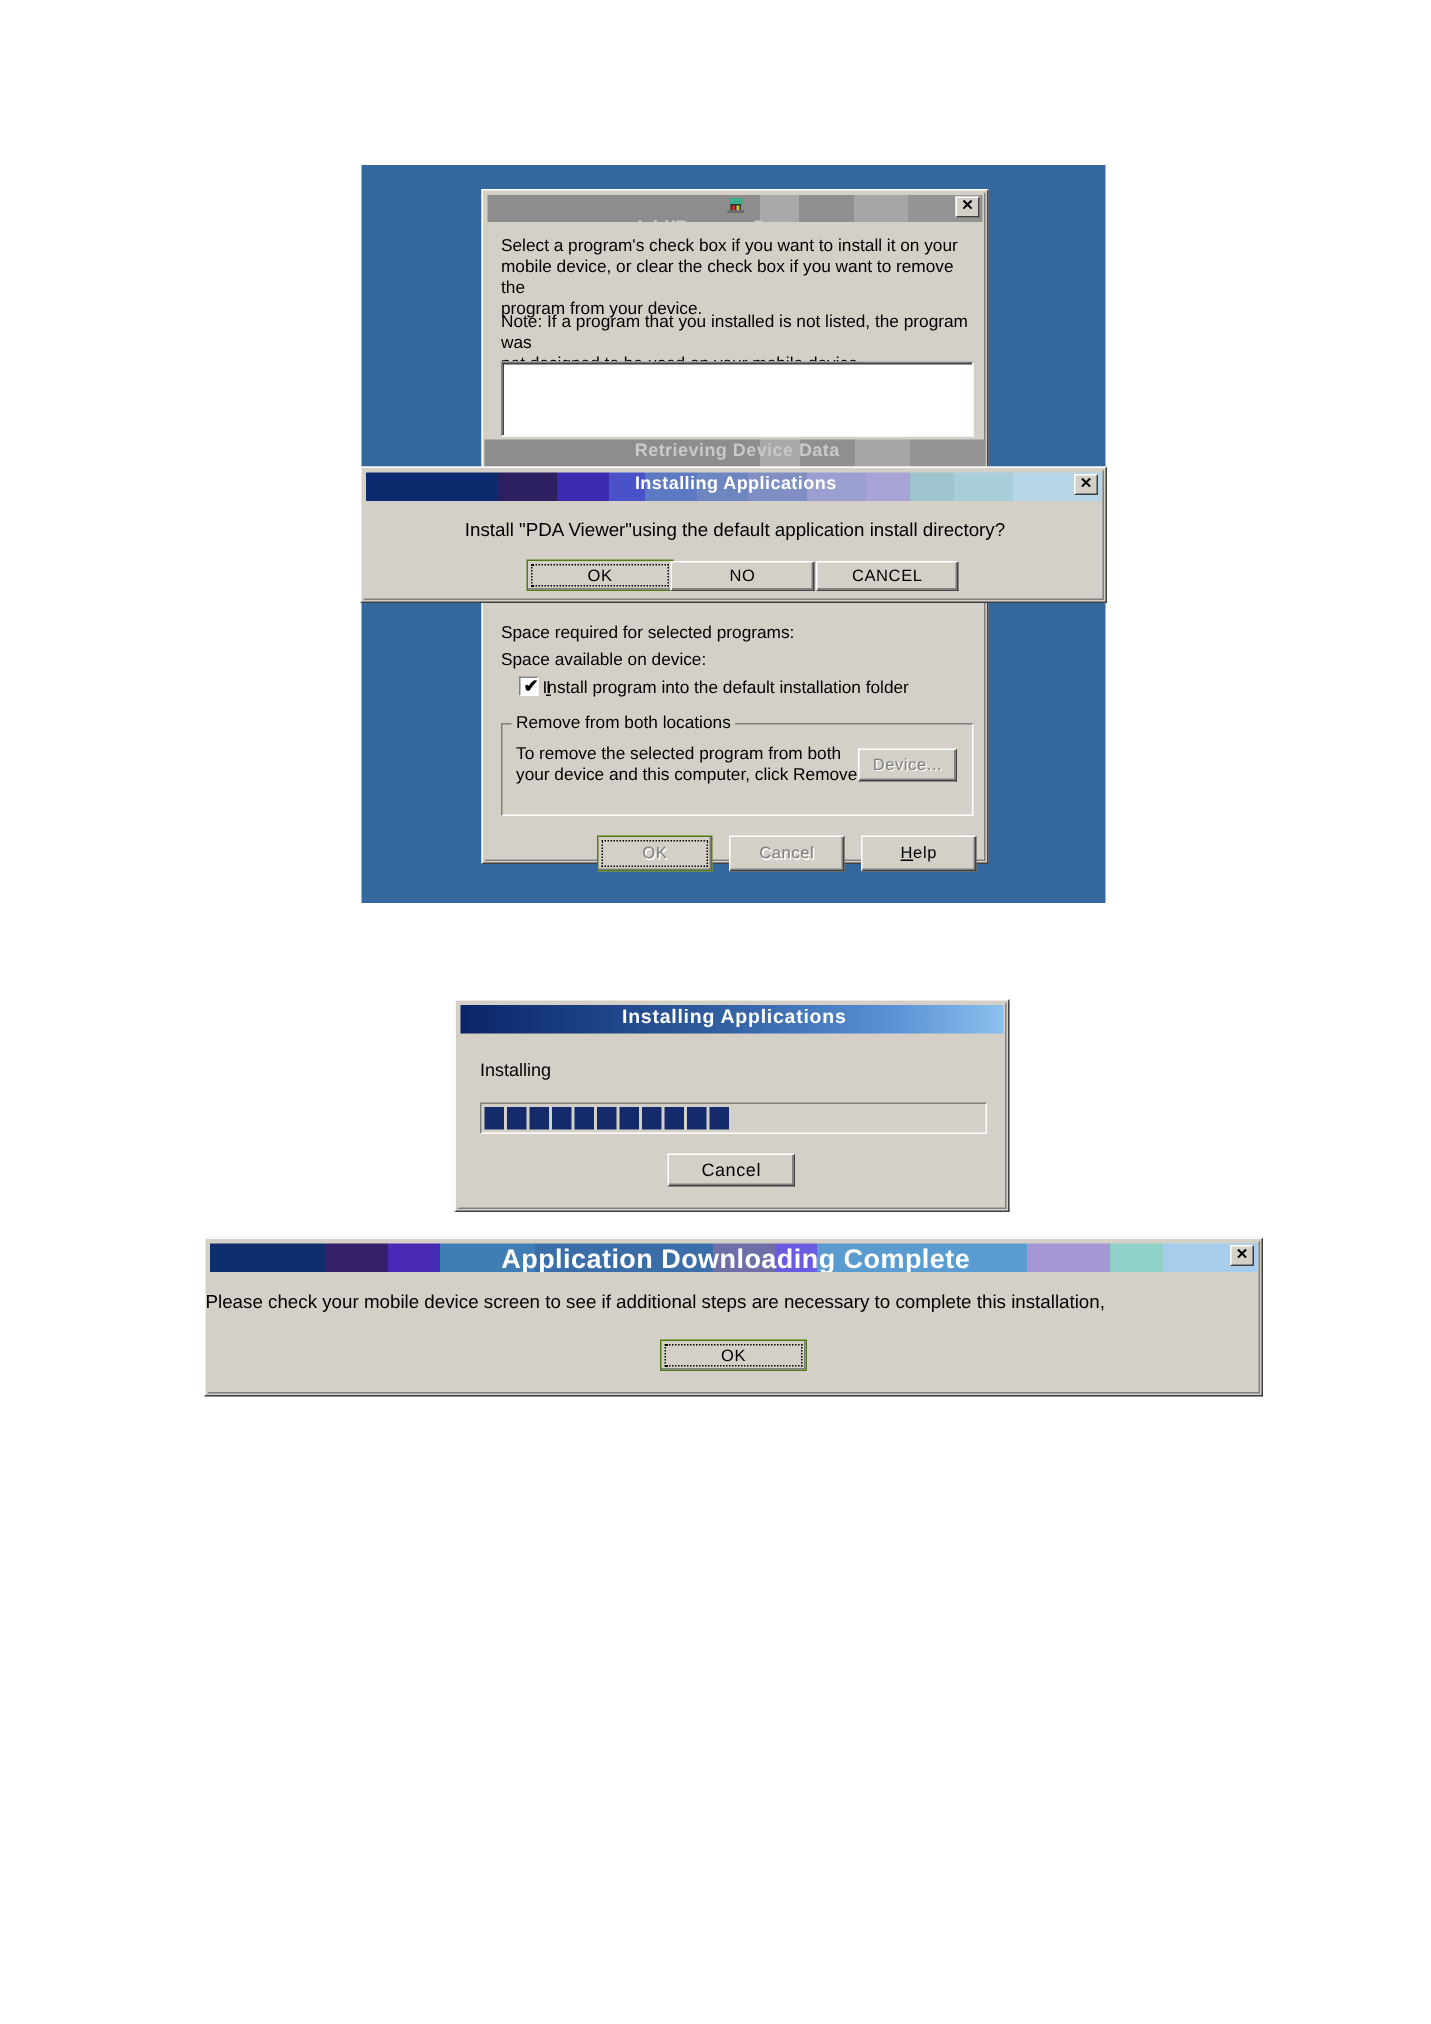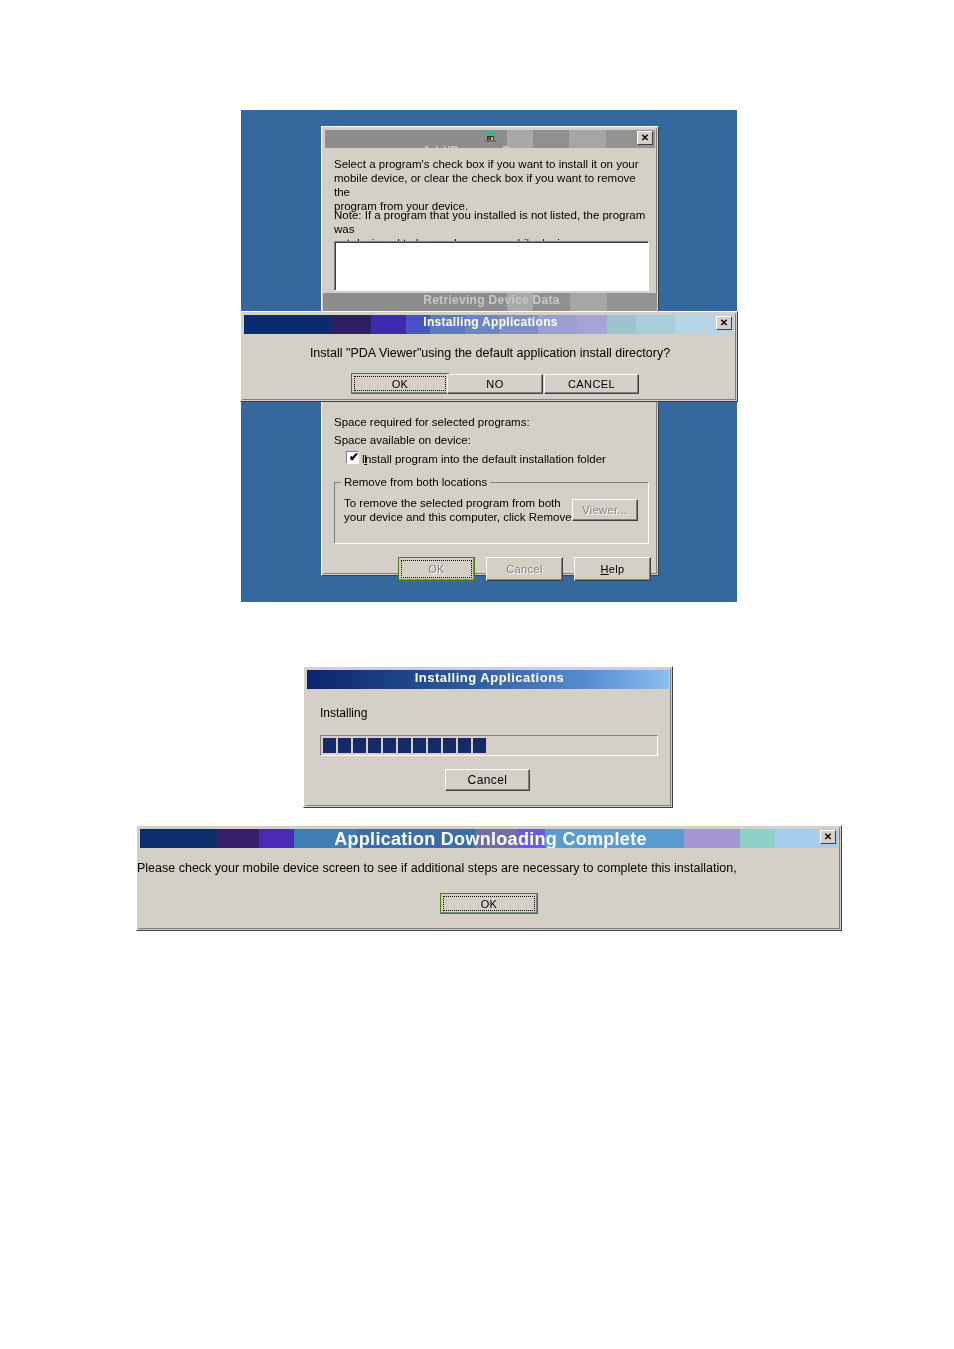--- a/index.html
+++ b/index.html
@@ -292,21 +292,21 @@
     <span class="tick">✔</span>
   </div>
   <div class="txt" style="left:42px; top:325px;"><span class="underline">I</span><span style="margin-left:-5.5px">Install program into the default installation folder</span></div>
 
   <div class="groupbox" style="left:12px; top:355px; width:315px; height:62px;">
     <span class="groupbox-label">Remove from both locations</span>
   </div>
   <div class="txt" style="left:22px; top:369px; width:240px;">To remove the selected program from both
 your device and this computer, click Remove.</div>
   <div class="btn disabled" style="left:250px; top:372px; width:66px; height:22px;">
-    <span>Viewer...</span>
+    <span>Device...</span>
   </div>
 
   <div class="btn default disabled" style="left:76px; top:430px; width:77px; height:24px;">
     <span class="focus-rect"></span>
     <span>OK</span>
   </div>
   <div class="btn disabled" style="left:164px; top:430px; width:77px; height:24px;">
     <span>Cancel</span>
   </div>
   <div class="btn" style="left:252px; top:430px; width:77px; height:24px;">

